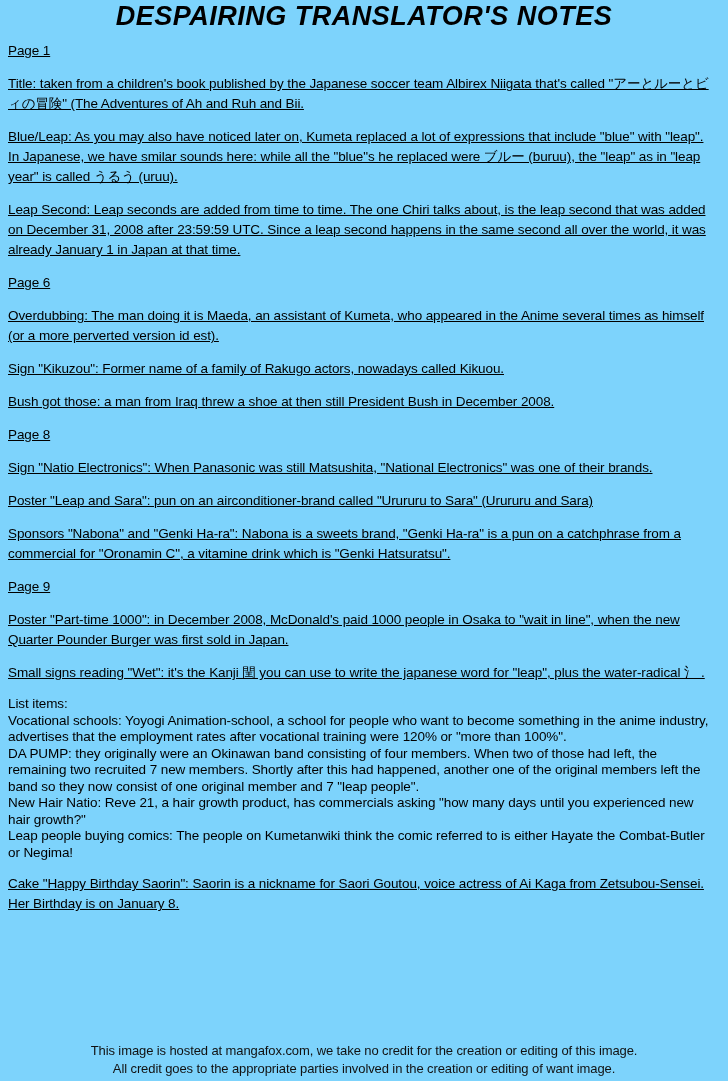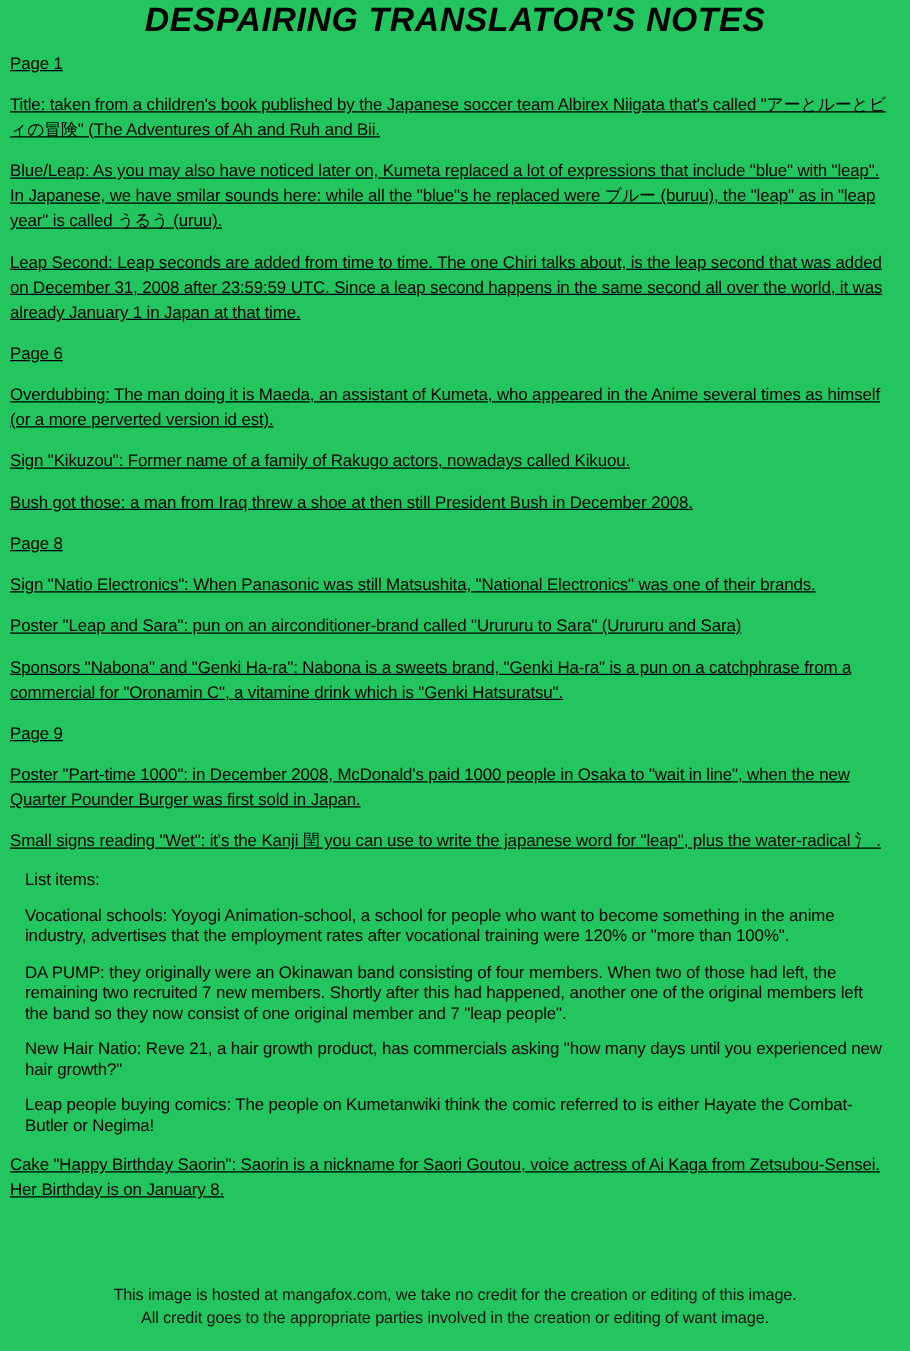--- a/index.html
+++ b/index.html
@@ -4,21 +4,21 @@
 <style>
   html, body {
     margin: 0;
     padding: 0;
     background: #ffffff;
   }
   .page {
     position: relative;
     width: 728px;
     height: 1081px;
-    background: #22c55e;
+    background: #7dd3fc;
     color: #000000;
     overflow: hidden;
     font-family: "Liberation Sans", sans-serif;
   }
   .page-title {
     margin: 1px 0 9px 0;
     text-align: center;
     font-family: "Liberation Sans", sans-serif;
     font-size: 27px;
     font-weight: bold;
@@ -37,26 +37,26 @@
     margin: 0 0 13px 0;
     text-decoration: underline;
   }
   .note-list {
     font-size: 13.5px;
     line-height: 16.5px;
     letter-spacing: -0.1px;
     margin: 0 0 13px 0;
   }
   .list-line {
-    margin: 12px;
+    margin: 0;
   }
   .footer {
     position: absolute;
     left: 0;
-    bottom: 18px;
+    bottom: 3px;
     width: 100%;
     text-align: center;
     font-size: 13px;
     line-height: 18px;
     letter-spacing: -0.1px;
     color: #111111;
   }
 </style>
 </head>
 <body>

